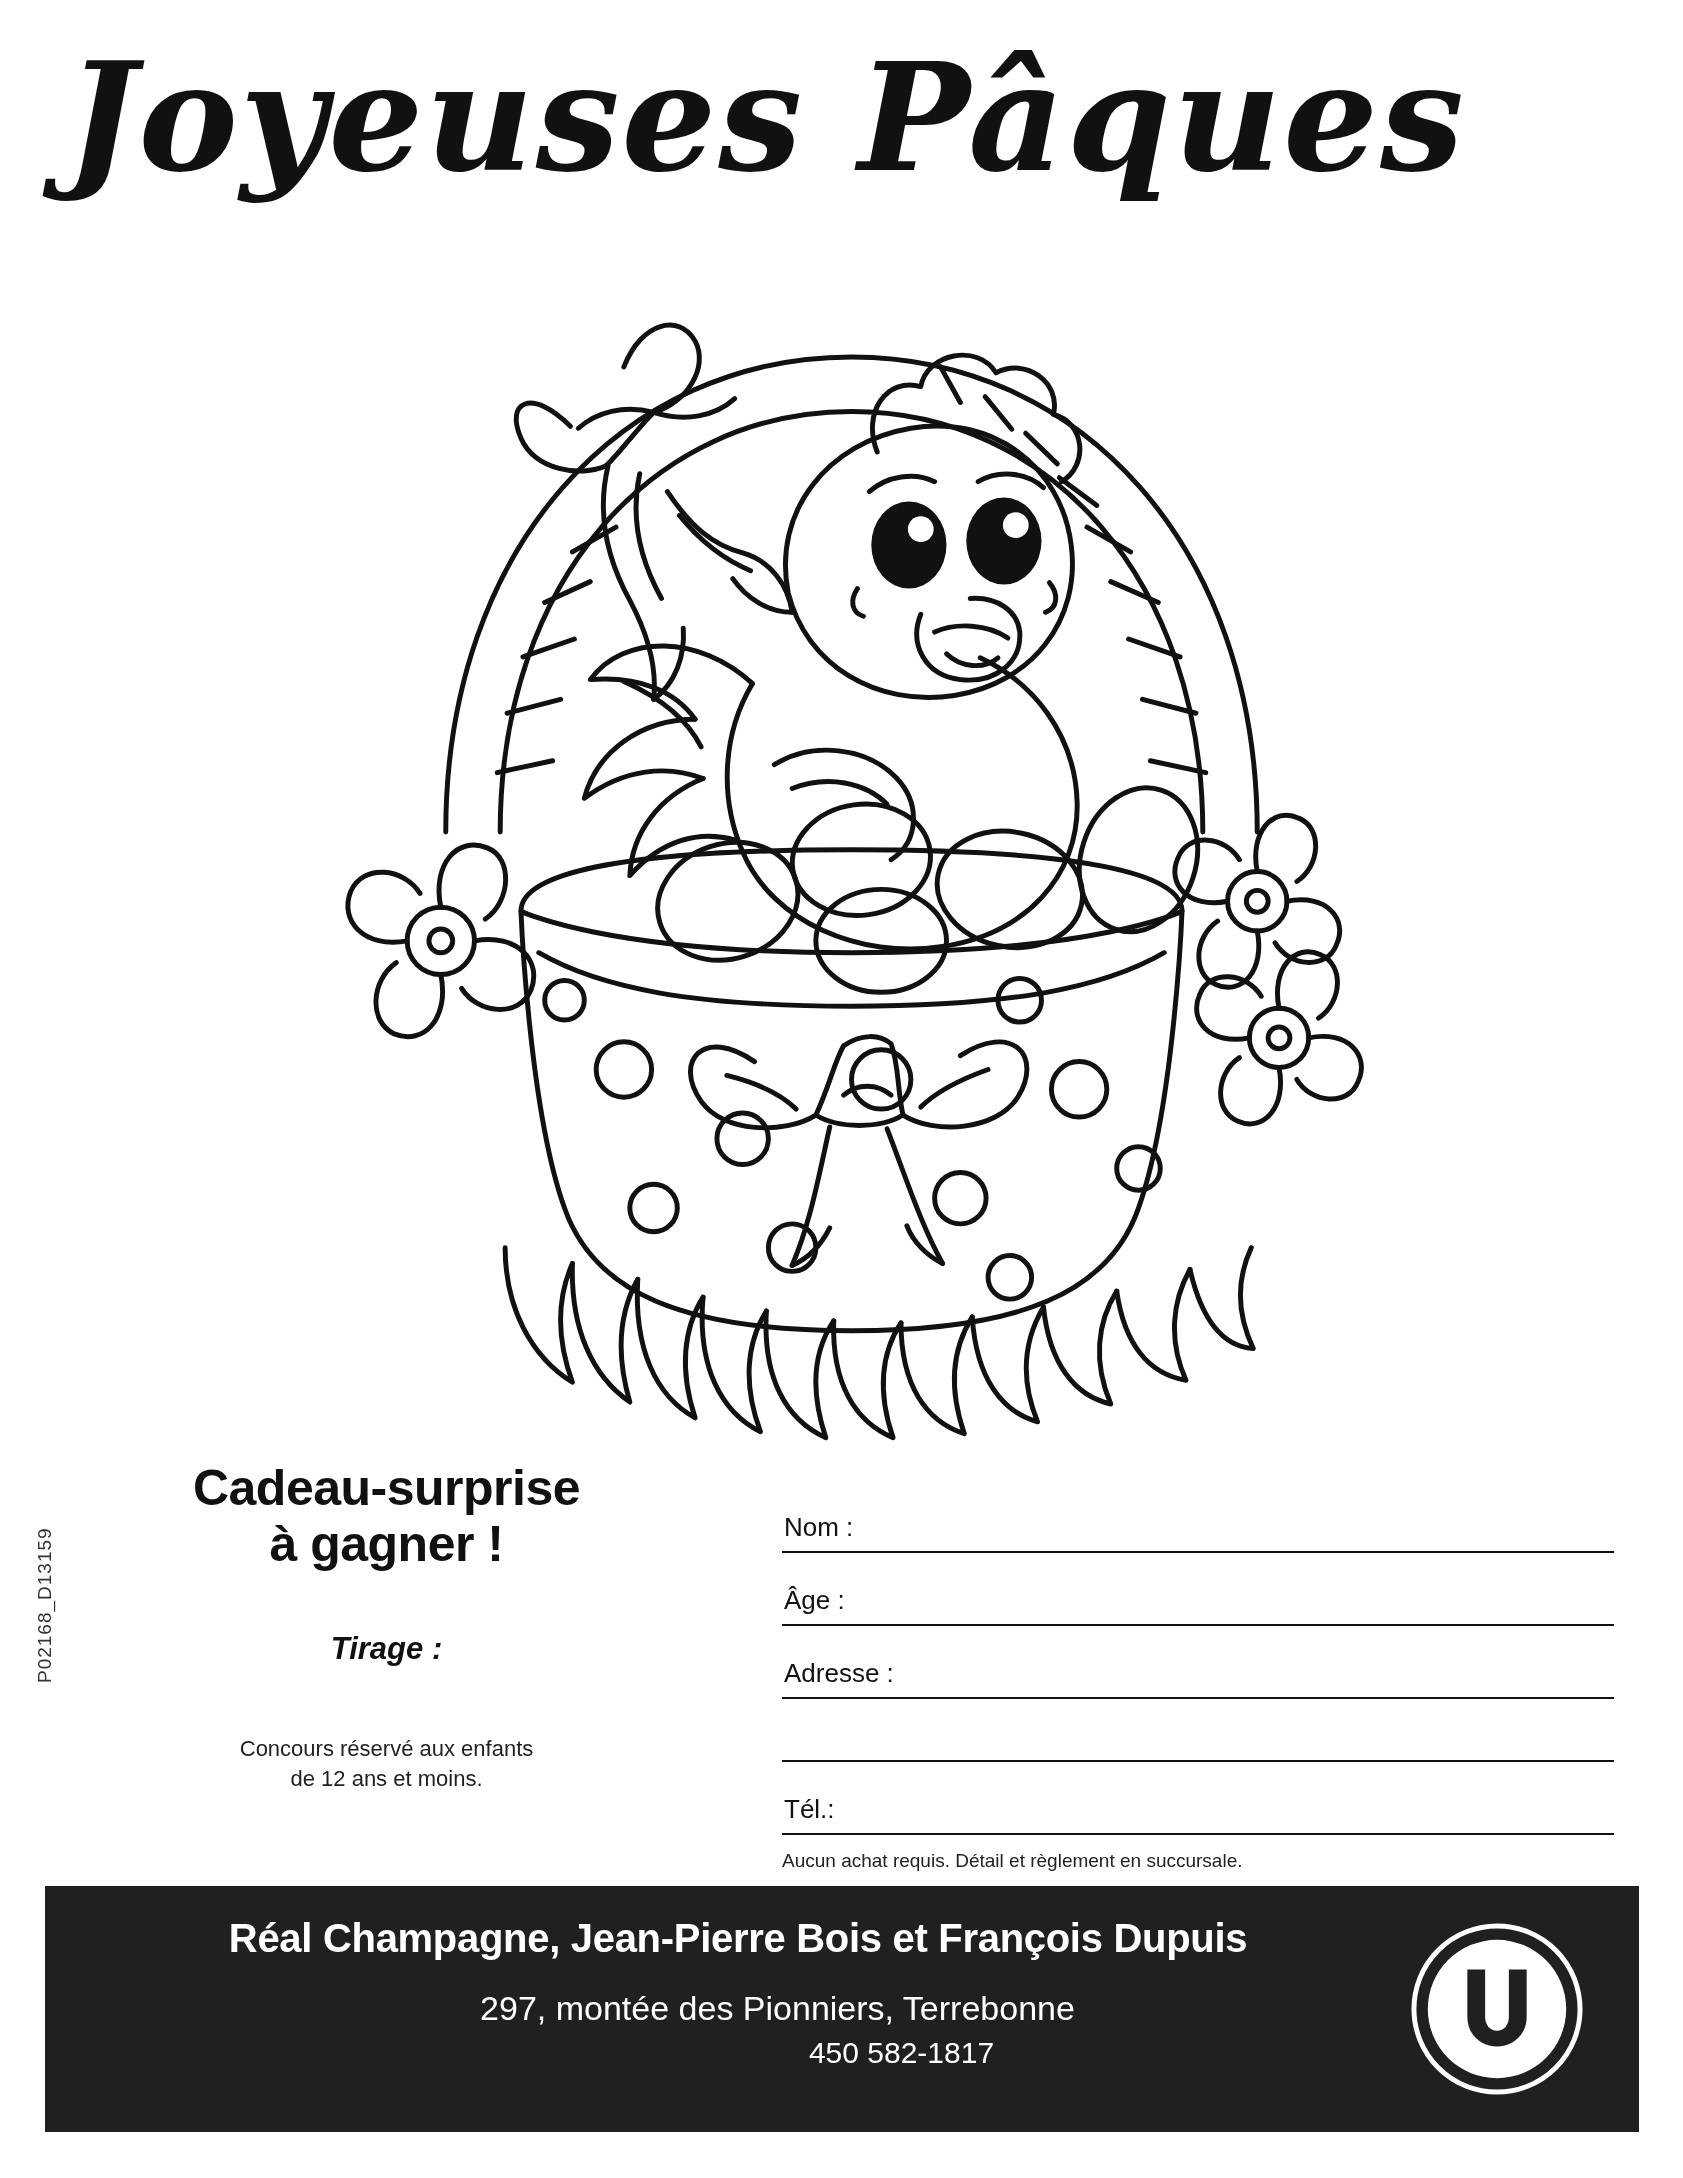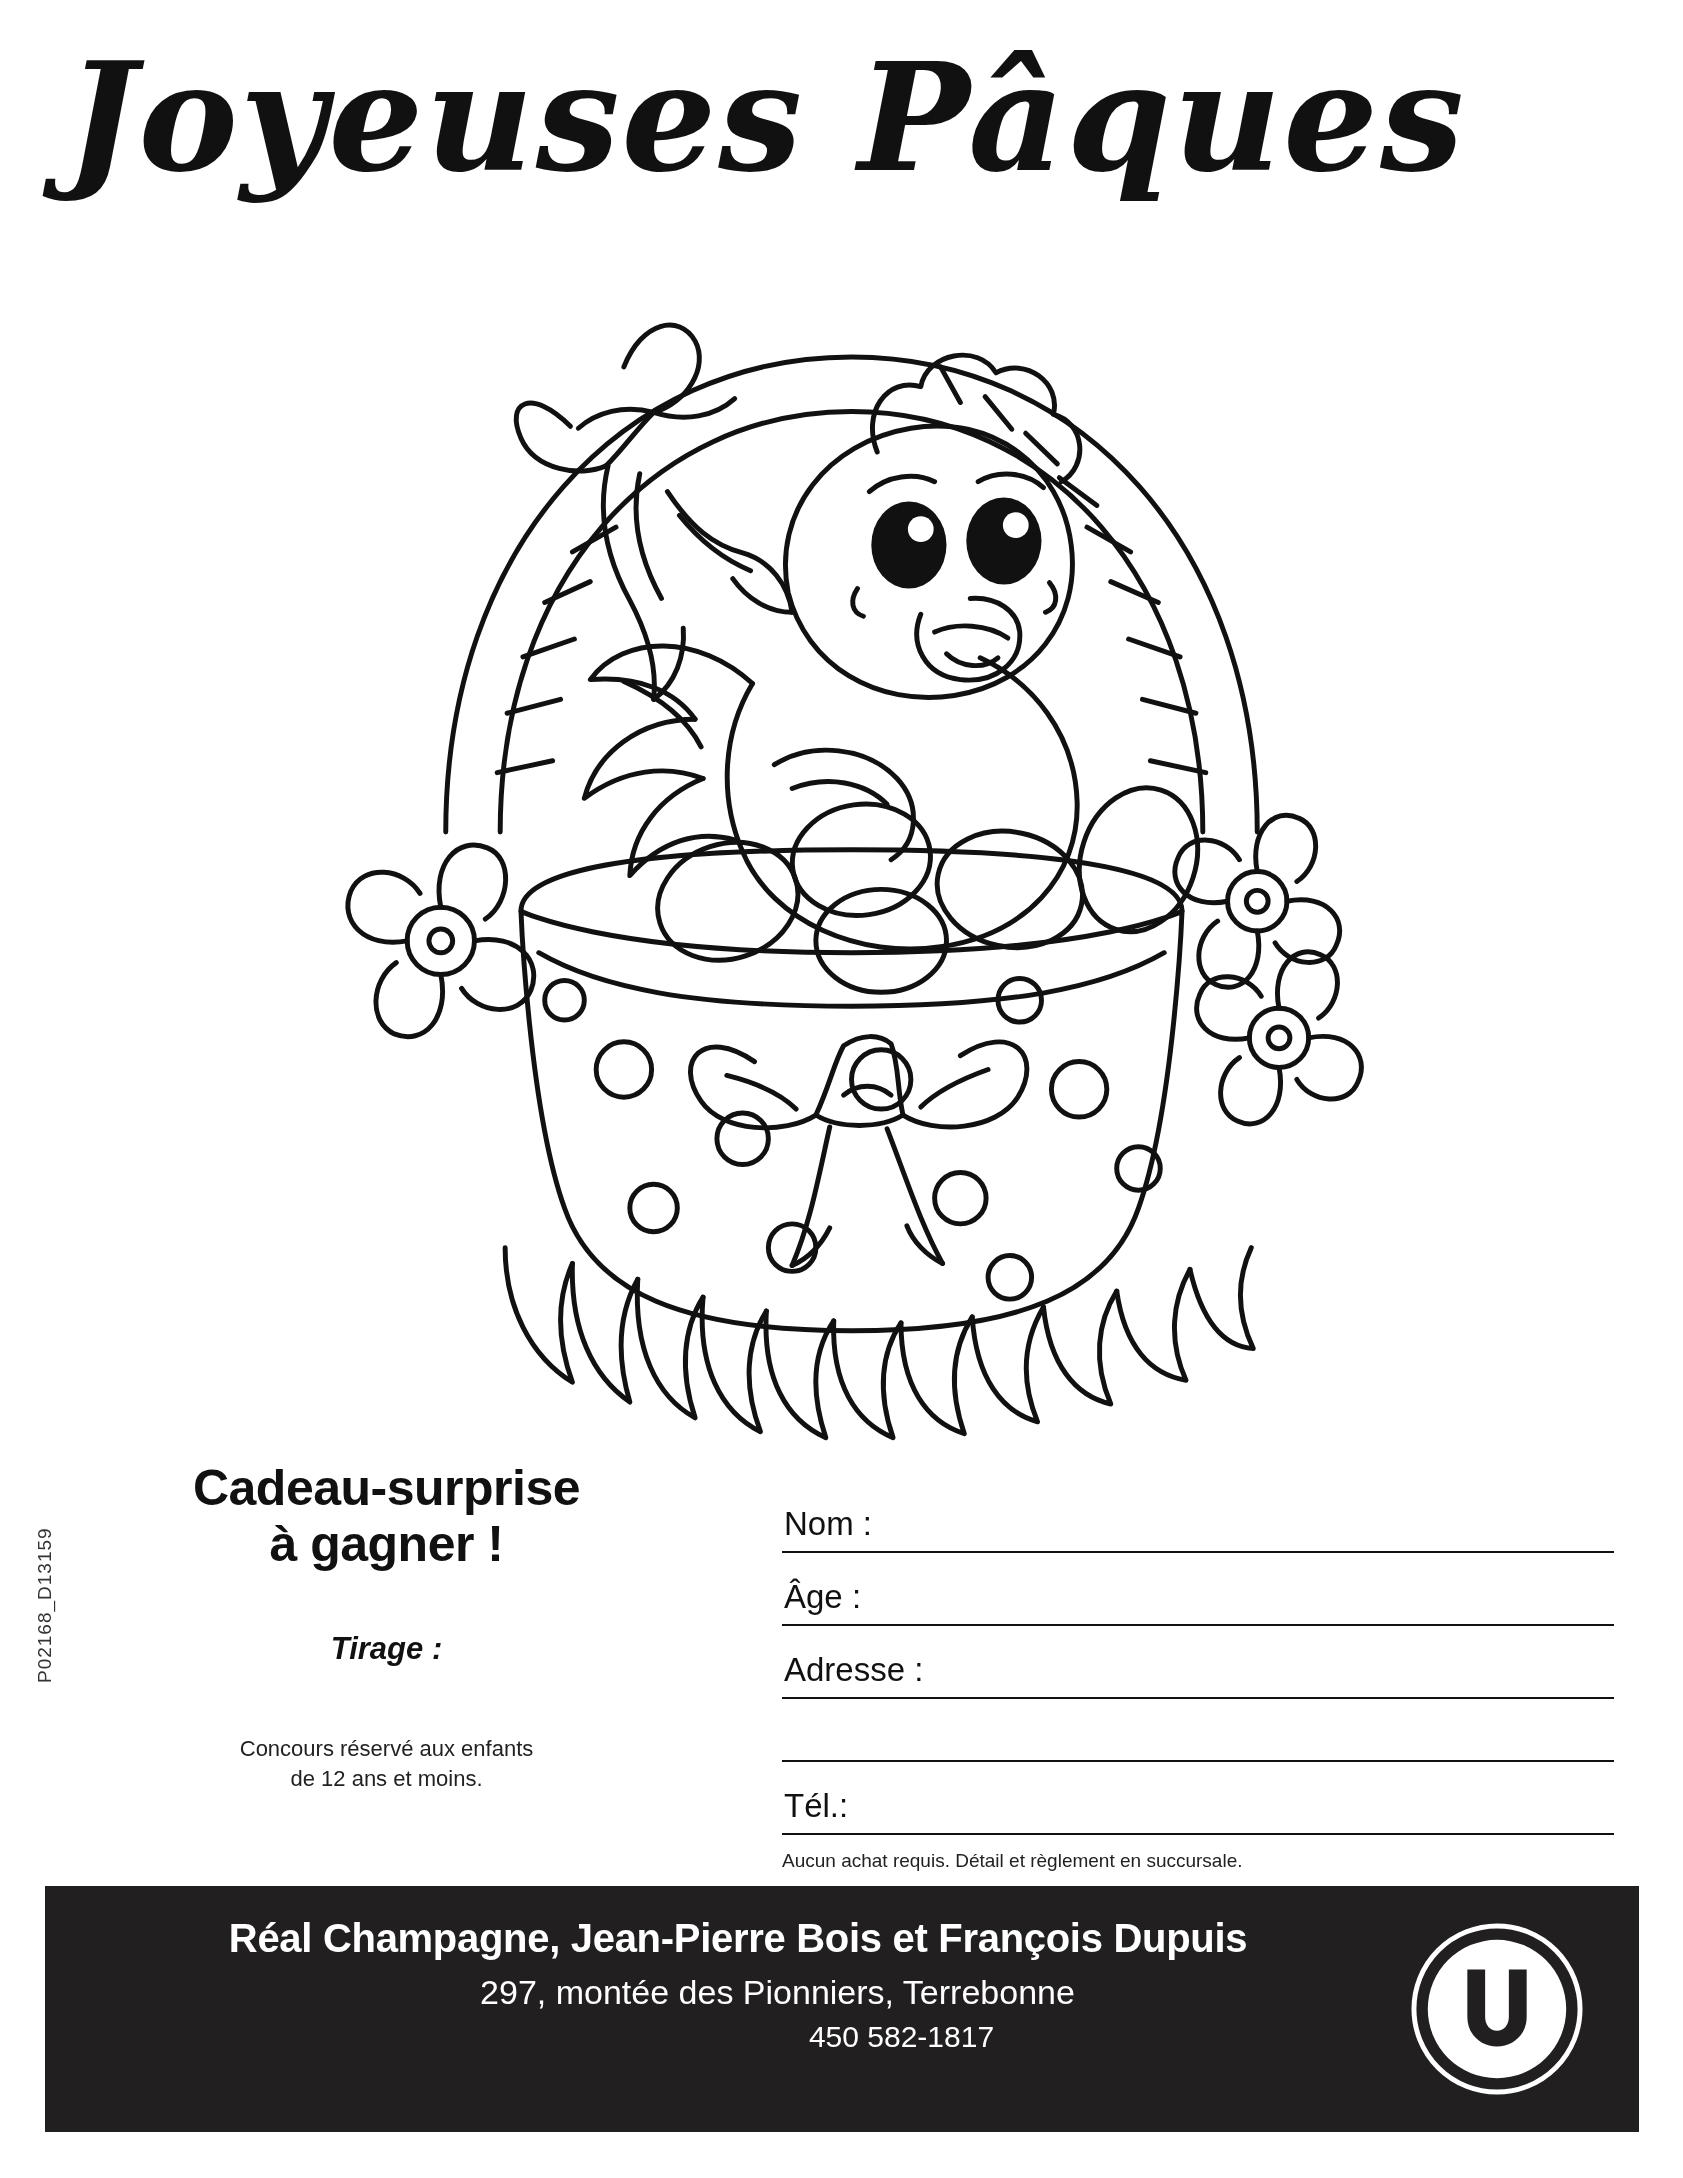--- a/index.html
+++ b/index.html
@@ -94,21 +94,21 @@
   }
   .field {
     position: relative;
     height: 71px;
     border-bottom: 2px solid #111111;
   }
   .field .lbl {
     position: absolute;
     left: 2px;
     bottom: 8px;
-    font-size: 33px;
+    font-size: 26px;
     color: #111111;
   }
   .field.blank { height: 61px; }
   .disclaimer {
     margin-top: 15px;
     font-size: 19px;
     color: #222222;
   }
 
   
@@ -130,21 +130,21 @@
     padding-left: 59px;
     box-sizing: border-box;
   }
   .f-line1 {
     font-weight: bold;
     font-size: 40px;
     letter-spacing: -0.3px;
     white-space: nowrap;
   }
   .f-line2 {
-    margin-top: 12px;
+    margin-top: 28px;
     font-size: 34px;
     text-align: center;
     padding-left: 79px;
   }
   .f-line3 {
     margin-top: 8px;
     font-size: 30px;
     text-align: center;
     padding-left: 327px;
   }

